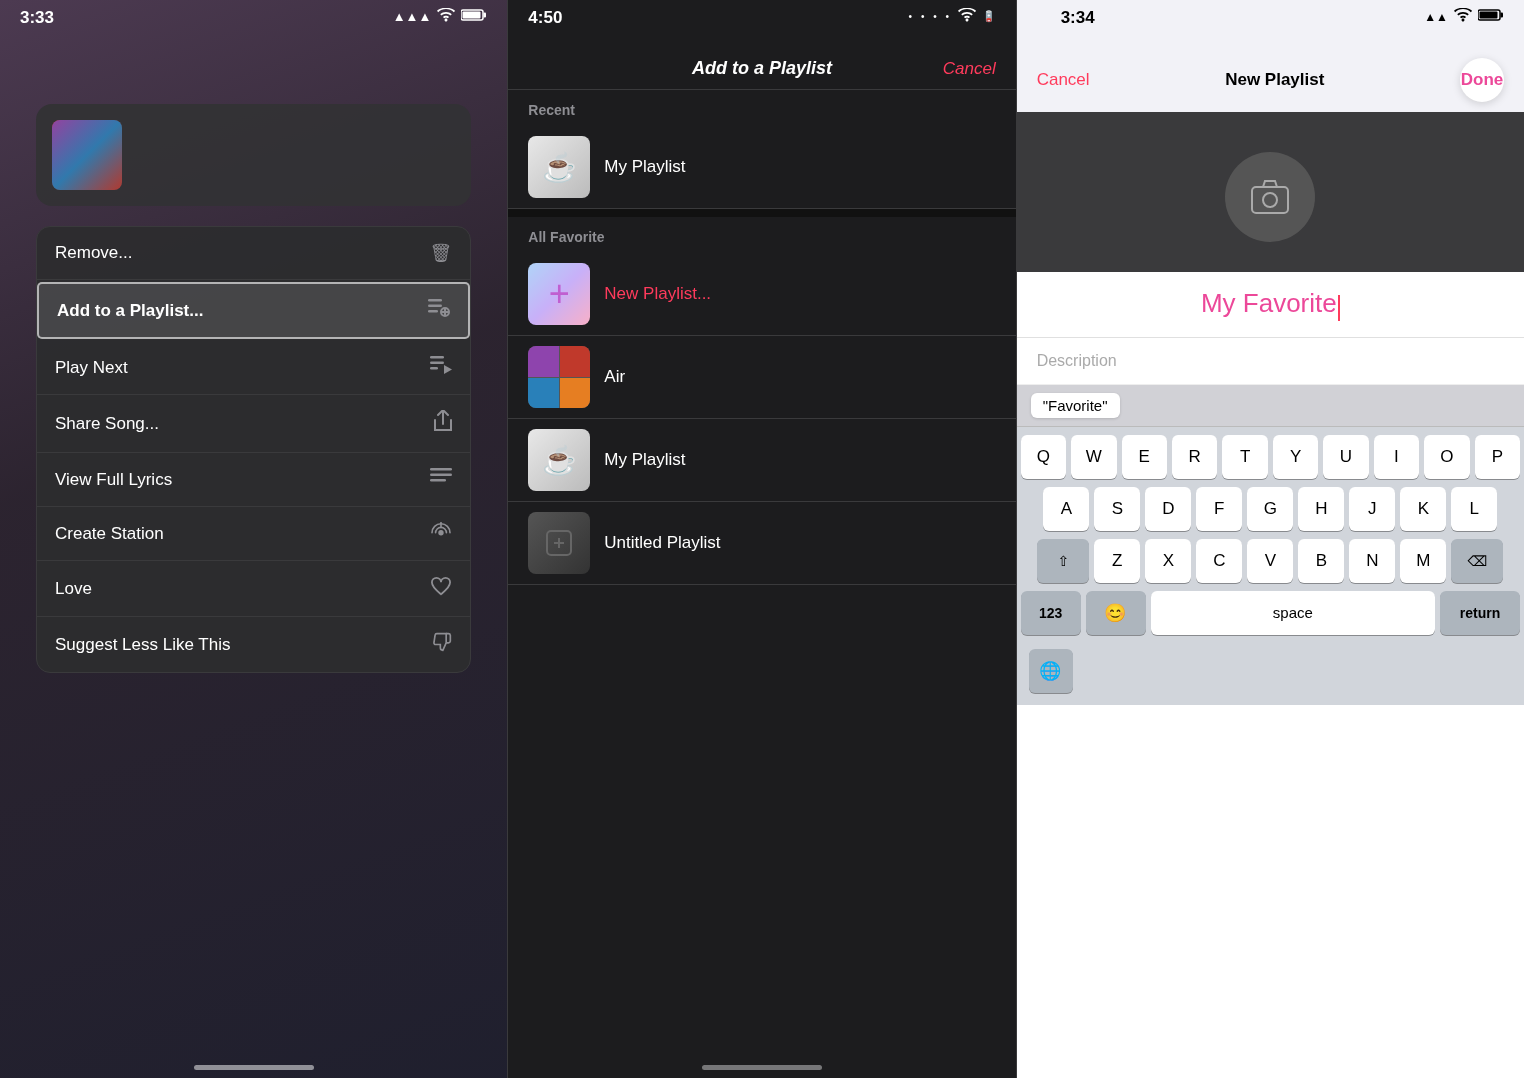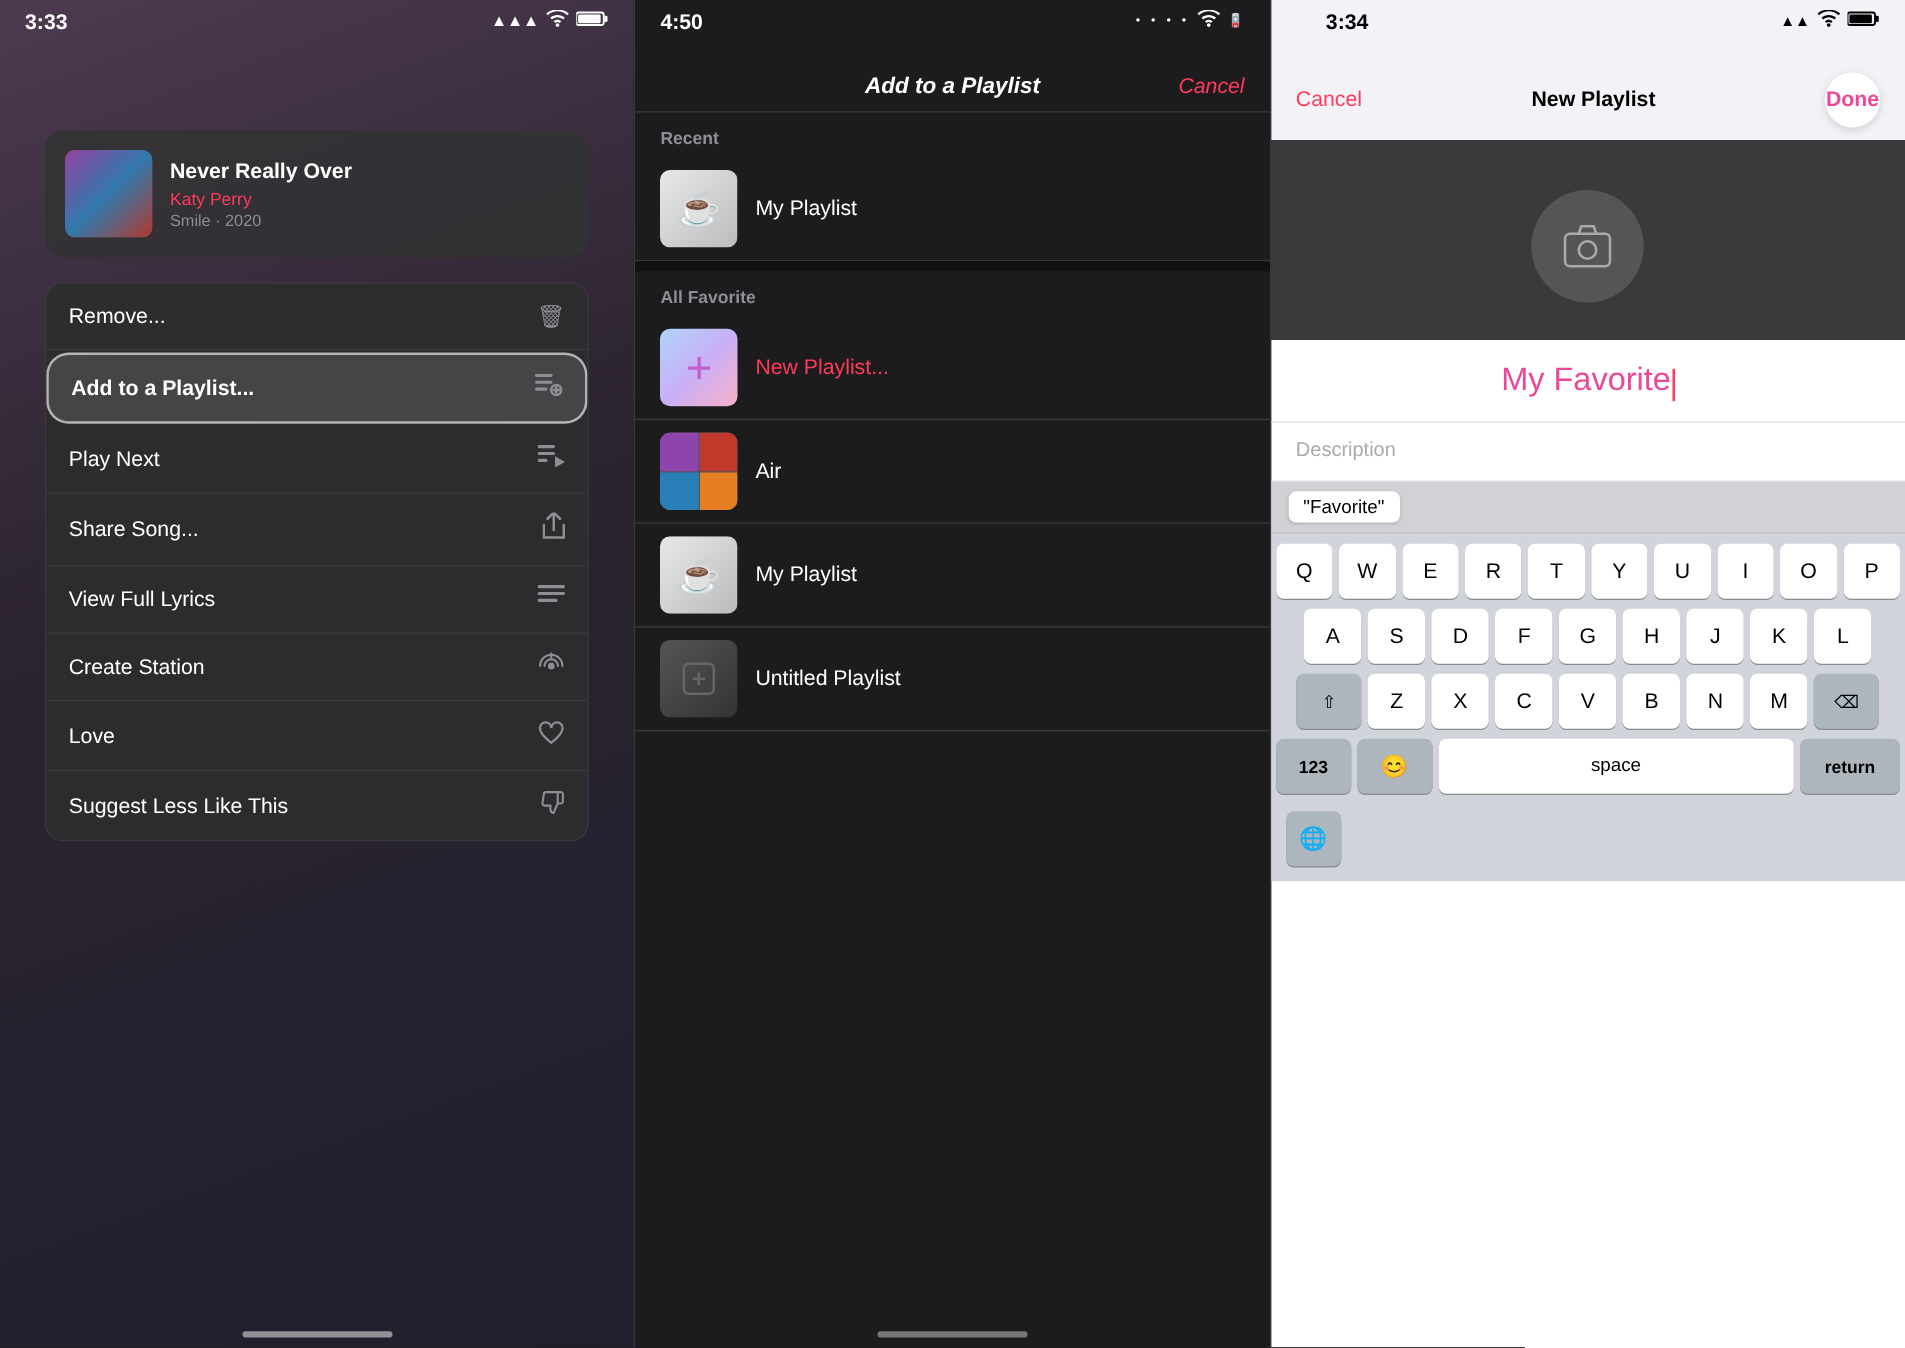--- a/index.html
+++ b/index.html
@@ -412,33 +412,28 @@
             <rect x="1.5" y="3.5" width="18" height="7" rx="1" fill="white"></rect>
           </svg>
         </span>
       </div>
     </div>
 
     <div class="song-card">
       <div class="song-art">
         <div class="song-art-inner"></div>
       </div>
-      <div class="song-info">
-        <div class="song-title">Never Really Over</div>
-        <div class="song-artist">Katy Perry</div>
-        <div class="song-album">Smile · 2020</div>
-      </div>
     </div>
 
     <div class="context-menu">
       <div class="menu-item">
         <span class="menu-item-label">Remove...</span>
         <span class="menu-item-icon">🗑</span>
       </div>
-      <div class="menu-item active" style="background:rgba(255,255,255,0.12);border:2px solid rgba(255,255,255,0.6);border-radius:18px;margin:2px 0;">
+      <div class="menu-item active" style="background:rgba(255,255,255,0.12);border:2px solid rgba(255,255,255,0.6);border-radius:5px;margin:2px 0;">
         <span class="menu-item-label" style="font-weight:600;">Add to a Playlist...</span>
         <span class="menu-item-icon">
           <svg width="22" height="18" viewBox="0 0 22 18" fill="#8e8e93">
             <rect x="0" y="0" width="14" height="2.5" rx="1.25"></rect>
             <rect x="0" y="5.5" width="14" height="2.5" rx="1.25"></rect>
             <rect x="0" y="11" width="10" height="2.5" rx="1.25"></rect>
             <circle cx="17" cy="13" r="4" fill="none" stroke="#8e8e93" stroke-width="2"></circle>
             <line x1="17" y1="10" x2="17" y2="16" stroke="#8e8e93" stroke-width="2"></line>
             <line x1="14" y1="13" x2="20" y2="13" stroke="#8e8e93" stroke-width="2"></line>
           </svg>

